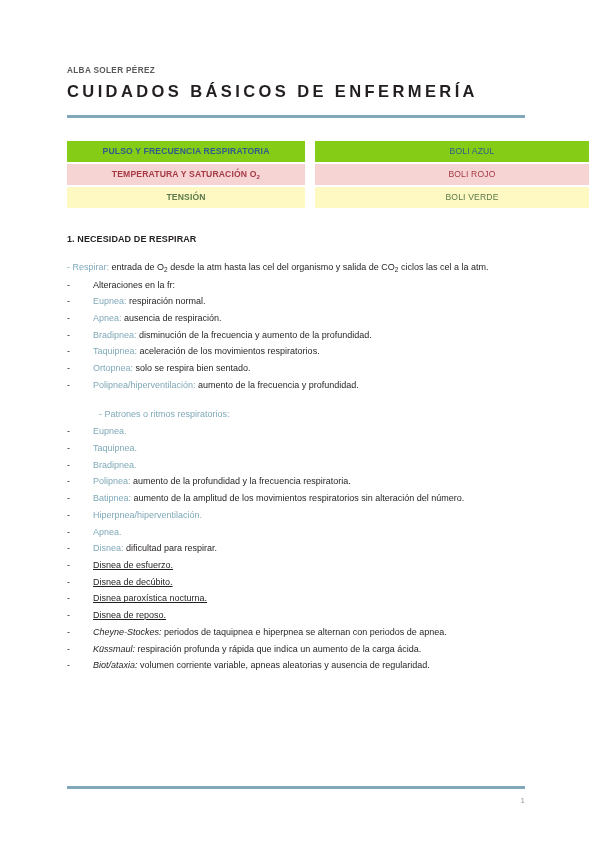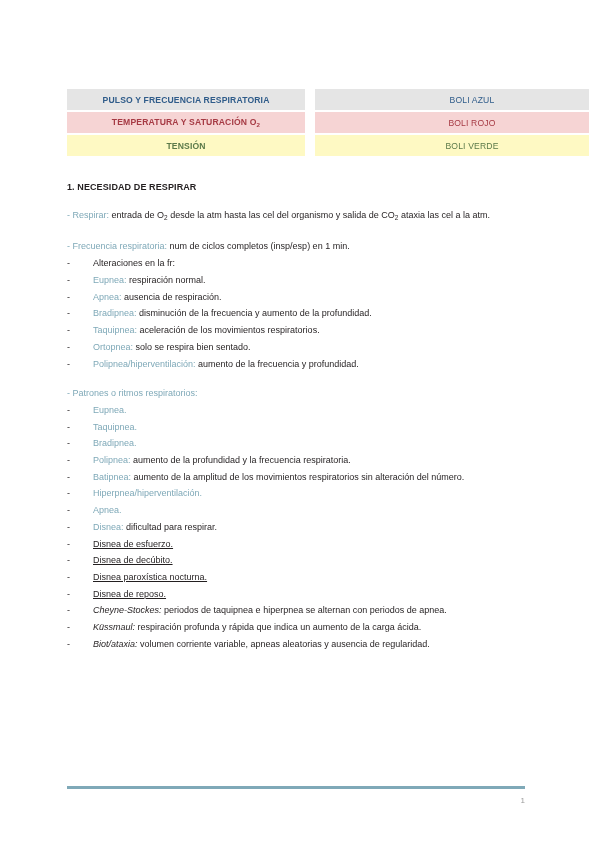--- a/index.html
+++ b/index.html
@@ -73,21 +73,21 @@
     vertical-align: middle;
     font-size: 8.6px;
     letter-spacing: 0.15px;
     padding: 0 4px;
   }
   .legend-table td.c-left { width: 230px; font-weight: bold; }
   .legend-table td.c-right { width: 226px; font-weight: normal; padding-left: 44px; }
   .sep { width: 2px; background: #ffffff; padding: 0; }
 
   .row-blue td.c-left,
-  .row-blue td.c-right { background: #e5e5e5; color: #2f5c8a; }
+  .row-blue td.c-right { background: #84cc16; color: #2f5c8a; }
   .row-red td.c-left,
   .row-red td.c-right { background: #f6d4d4; color: #a63a44; }
   .row-green td.c-left,
   .row-green td.c-right { background: #fef9c3; color: #5c7a4a; }
 
   sub { font-size: 0.72em; vertical-align: -0.25em; }
 
   
   .section-heading {
     font-size: 9px;
@@ -96,21 +96,21 @@
     margin: 24px 0 12px 0;
     letter-spacing: 0.1px;
   }
 
   .para {
     font-size: 9px;
     line-height: 1.62;
     margin: 16px 0 0 0;
     color: #231f20;
   }
-  .para.tight { margin-top: 15px; }
+  .para.tight { margin-top: 15px; margin-left: 32px; }
 
   .term { color: #7fa9b8; }
   .term-dark { color: #231f20; text-align: right; }
 
   ul.lvl {
     list-style: none;
     margin: 0;
     padding: 0;
   }
   li.item {
@@ -155,20 +155,25 @@
     color: #9a9a9a;
   }
 </style>
 </head>
 <body>
 
 <div class="page">
 
   <div class="content">
 
+    <div>
+      <div class="author">ALBA SOLER PÉREZ</div>
+      <h1 class="doc-title">CUIDADOS BÁSICOS DE ENFERMERÍA</h1>
+      <div class="rule"></div>
+    </div>
 
     <table class="legend-table">
       <tbody>
         <tr class="row-blue">
           <td class="c-left">PULSO Y FRECUENCIA RESPIRATORIA</td>
           <td class="sep"></td>
           <td class="c-right">BOLI AZUL</td>
         </tr>
         <tr class="row-red">
           <td class="c-left"><span>TEMPERATURA Y SATURACIÓN O</span><sub>2</sub></td>
@@ -178,23 +183,22 @@
         <tr class="row-green">
           <td class="c-left">TENSIÓN</td>
           <td class="sep"></td>
           <td class="c-right">BOLI VERDE</td>
         </tr>
       </tbody>
     </table>
 
     <p class="section-heading">1. NECESIDAD DE RESPIRAR</p>
 
-    <p class="para"><span class="term">-</span> <span class="term">Respirar:</span><span> entrada de O</span><sub>2</sub><span> desde la atm hasta las cel del organismo y salida de CO</span><sub>2</sub><span> ataxia las cel a la atm.</span></p>
-
-    <p class="para"><span class="term">-</span> <span class="term">Frecuencia respiratoria:</span><span> num de ciclos completos (insp/esp) en 1 min.</span></p>
+    <p class="para"><span class="term">-</span> <span class="term">Respirar:</span><span> entrada de O</span><sub>2</sub><span> desde la atm hasta las cel del organismo y salida de CO</span><sub>2</sub><span> ciclos las cel a la atm.</span></p>
+
 
     <ul class="lvl lvl1">
       <li class="item">
         <span class="dash">-</span>
         <span>Alteraciones en la fr:</span>
       </li>
     </ul>
 
     <ul class="lvl lvl2">
       <li class="item">

